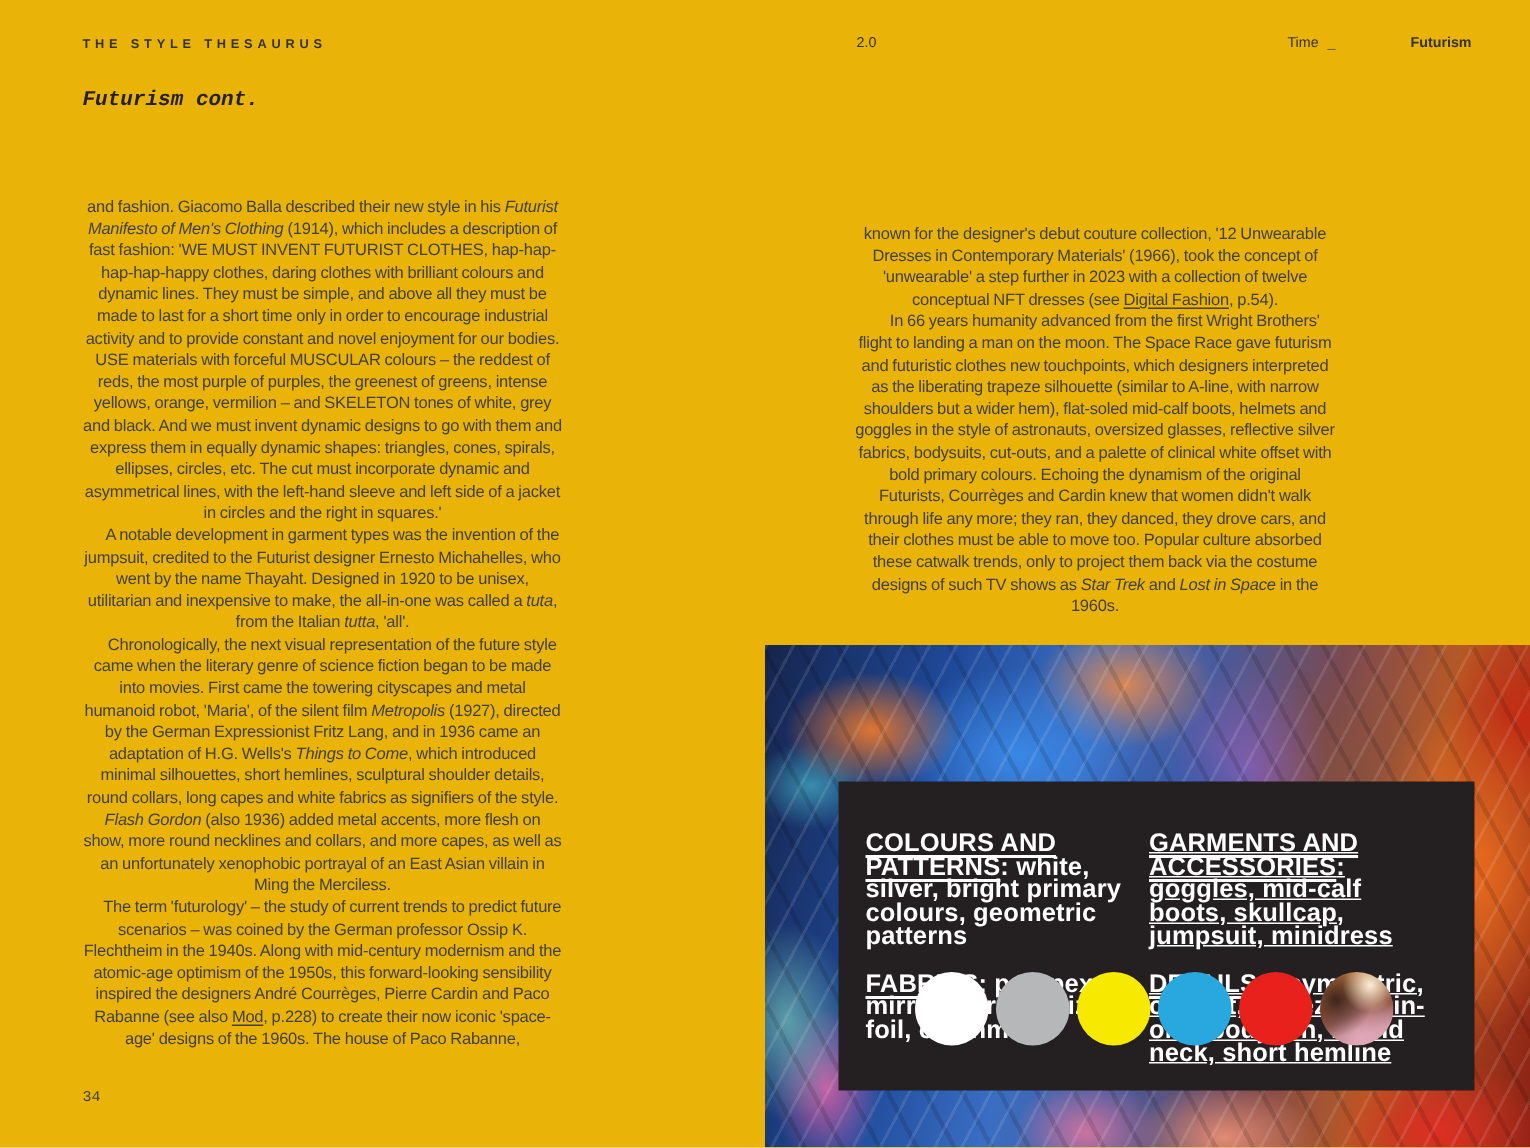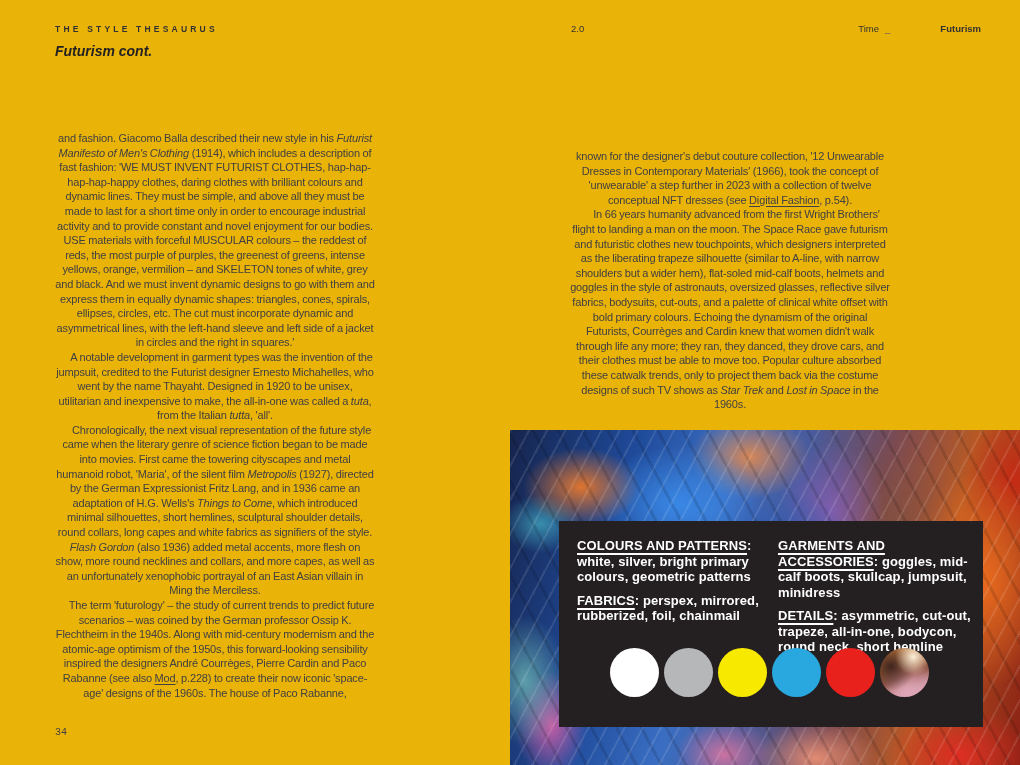--- a/index.html
+++ b/index.html
@@ -7,21 +7,21 @@
   .page{position:relative;width:1020px;height:765px;background:#eab308;overflow:hidden;padding-left:16px;}
 
   
   .hdr-left{position:absolute;left:55px;top:24px;font-size:8.5px;font-weight:bold;
     letter-spacing:3.2px;color:#333233;}
   .hdr-num{position:absolute;left:571px;top:23px;font-size:9.5px;color:#333233;}
   .hdr-right{position:absolute;right:55px;top:23px;font-size:9.5px;color:#333233;white-space:nowrap;}
   .hdr-right .sep{margin:0 6px;color:#58595b;}
   .hdr-right .topic{font-weight:bold;margin-left:44px;}
 
-  .subtitle{position:absolute;left:55px;top:43px;font-family:Liberation Sans, sans-serif;
+  .subtitle{position:absolute;left:55px;top:59px;font-family:Liberation Mono, monospace;
     font-style:italic;font-weight:bold;font-size:14px;color:#232122;}
 
   
   .col{position:absolute;top:131px;width:320px;color:#414042;}
   .col-left{left:55px;}
   .col-right{left:570px;z-index:0;margin-top:18px;}
   .para{margin:0;font-size:11px;line-height:14.6px;letter-spacing:-0.15px;word-spacing:-0.3px;
     text-align:center;}
   .para.indent{text-indent:13px;}
   .it{font-style:italic;}
@@ -50,22 +50,22 @@
       linear-gradient(103deg, #16244c 0%, #1f4a9a 22%, #3a6ec2 38%, #4a5a9a 52%, #7a4a52 66%, #b85a24 80%, #8a2014 100%);}
   .photo::after{content:"";position:absolute;inset:0;pointer-events:none;
     background:
       repeating-linear-gradient(118deg, rgba(255,255,255,.10) 0 2px, rgba(255,255,255,0) 2px 16px),
       repeating-linear-gradient(62deg, rgba(0,0,0,.12) 0 3px, rgba(0,0,0,0) 3px 22px);}
 
   
   .info-box{position:absolute;left:49px;top:91px;width:424px;height:206px;background:#242021;z-index:2;}
   .ib-col{position:absolute;top:17px;color:#ffffff;}
   .ib-col-1{left:18px;width:200px;}
-  .ib-col-2{left:219px;width:195px;}
-  .entry{margin:0 0 8px;font-size:13px;font-weight:bold;line-height:15.5px;letter-spacing:0.1px;}
+  .ib-col-2{left:207px;width:195px;text-decoration:underline;}
+  .entry{margin:16px 0 8px;font-size:17px;font-weight:bold;line-height:15.5px;letter-spacing:0.1px;}
   .entry .label{text-decoration:underline;text-underline-offset:2.5px;text-decoration-thickness:1.5px;}
   .swatches{position:absolute;left:51px;top:127px;display:flex;gap:5px;}
   .swatch{width:49px;height:49px;border-radius:50%;}
   .swatch.holo{background:
       radial-gradient(circle at 68% 18%, rgba(255,246,224,.95), rgba(255,246,224,0) 35%),
       radial-gradient(circle at 22% 38%, rgba(52,30,26,.90), rgba(52,30,26,0) 50%),
       radial-gradient(circle at 55% 90%, rgba(226,168,186,.95), rgba(226,168,186,0) 60%),
       linear-gradient(155deg, #c9803e 0%, #a8643a 35%, #8a4a34 55%, #c894a0 78%, #d9bcc4 100%);}
 </style>
 </head>

